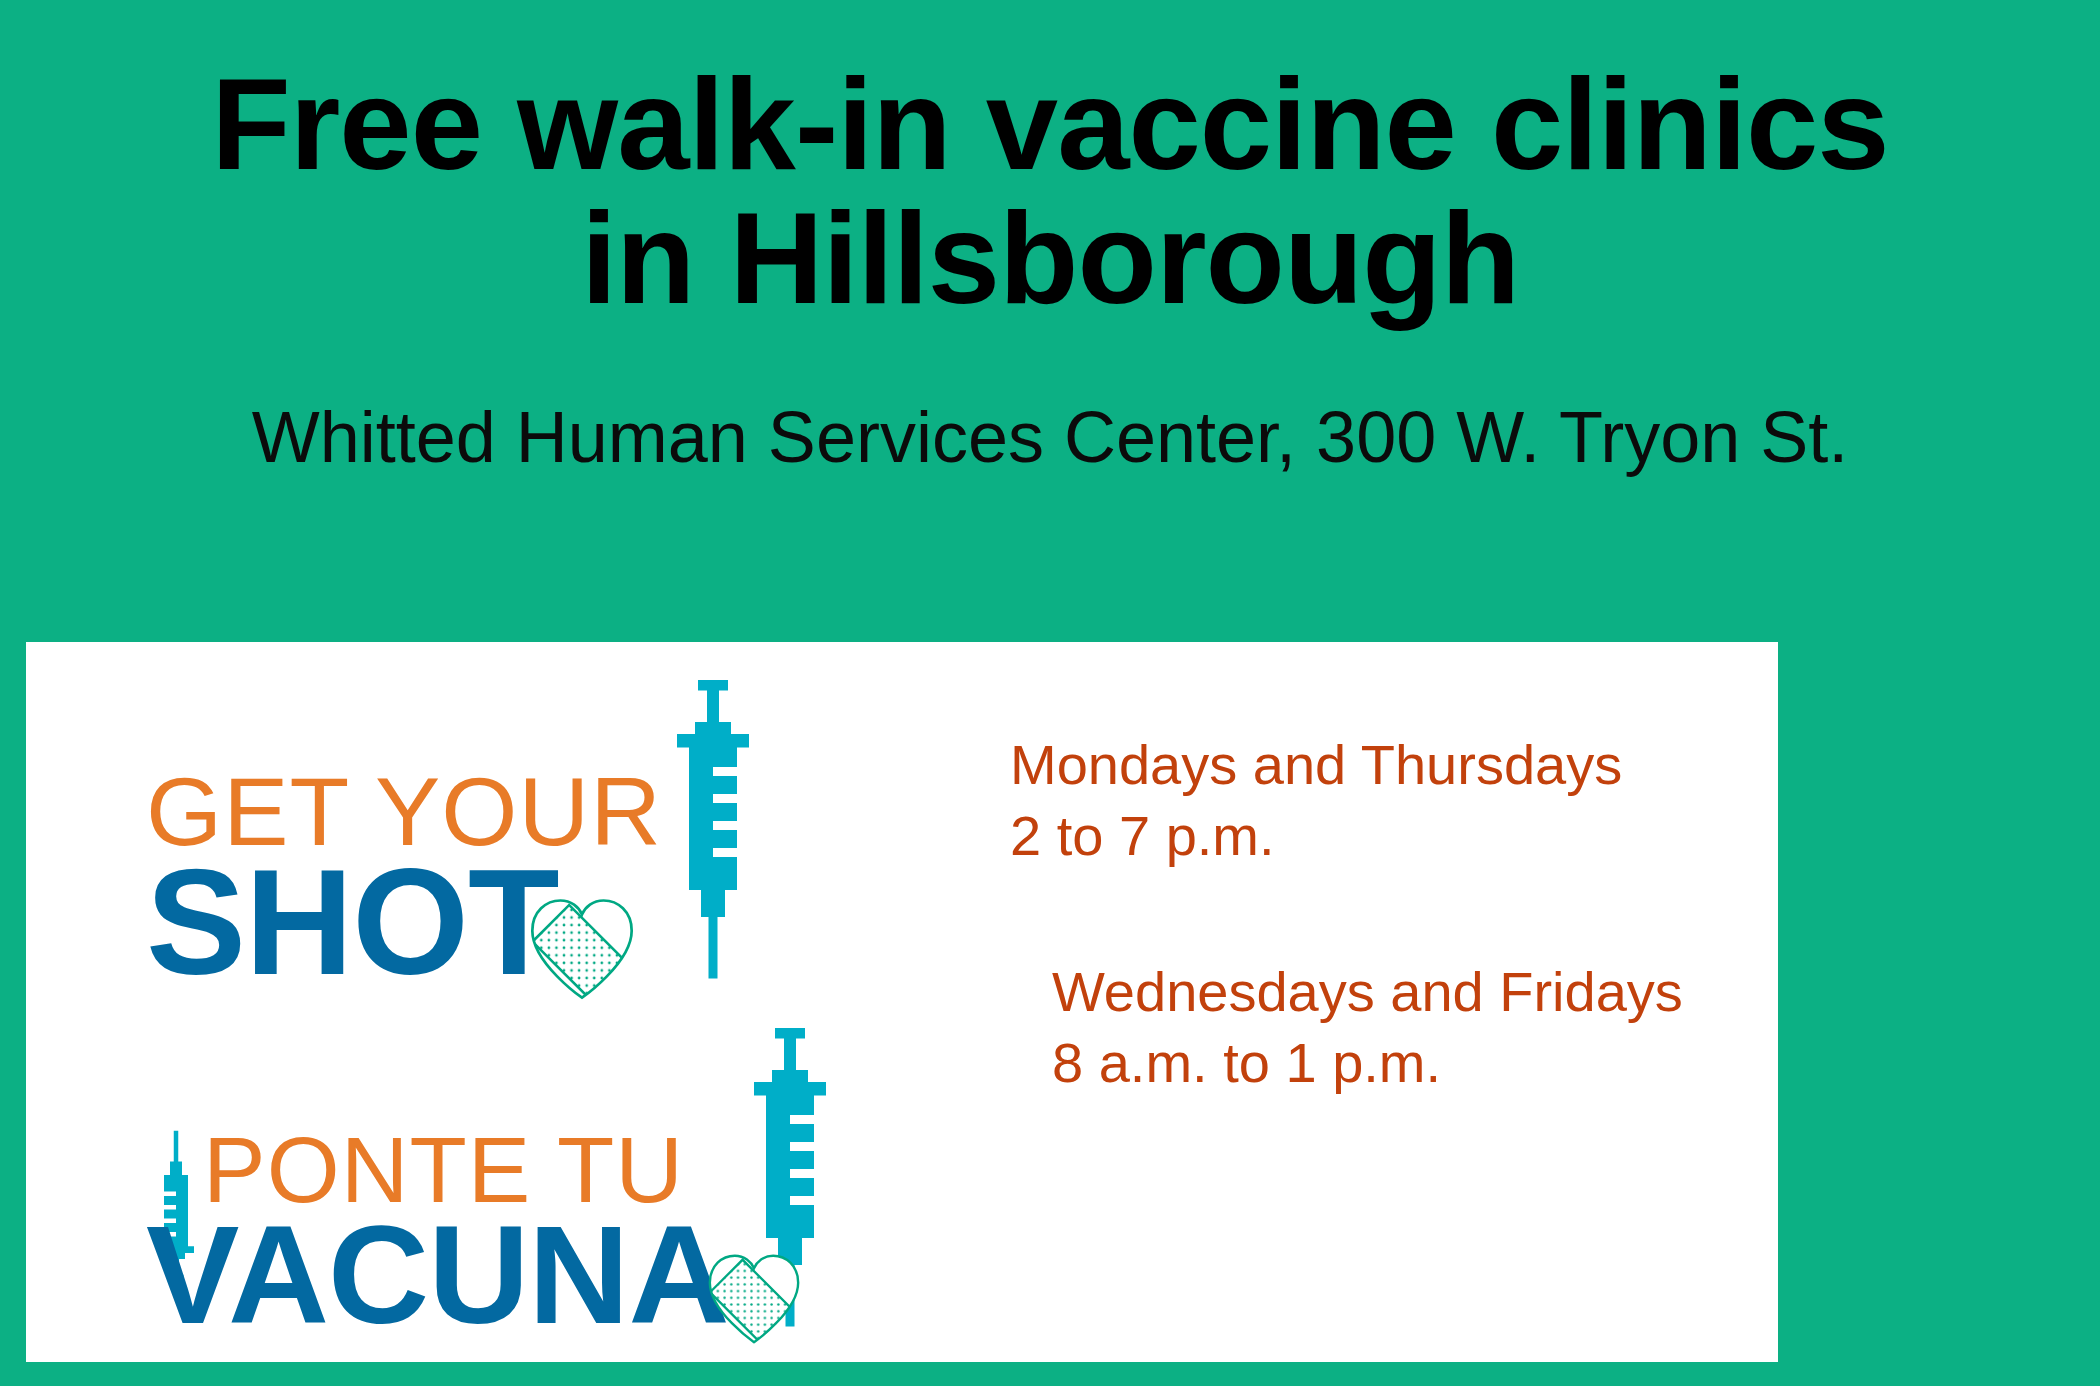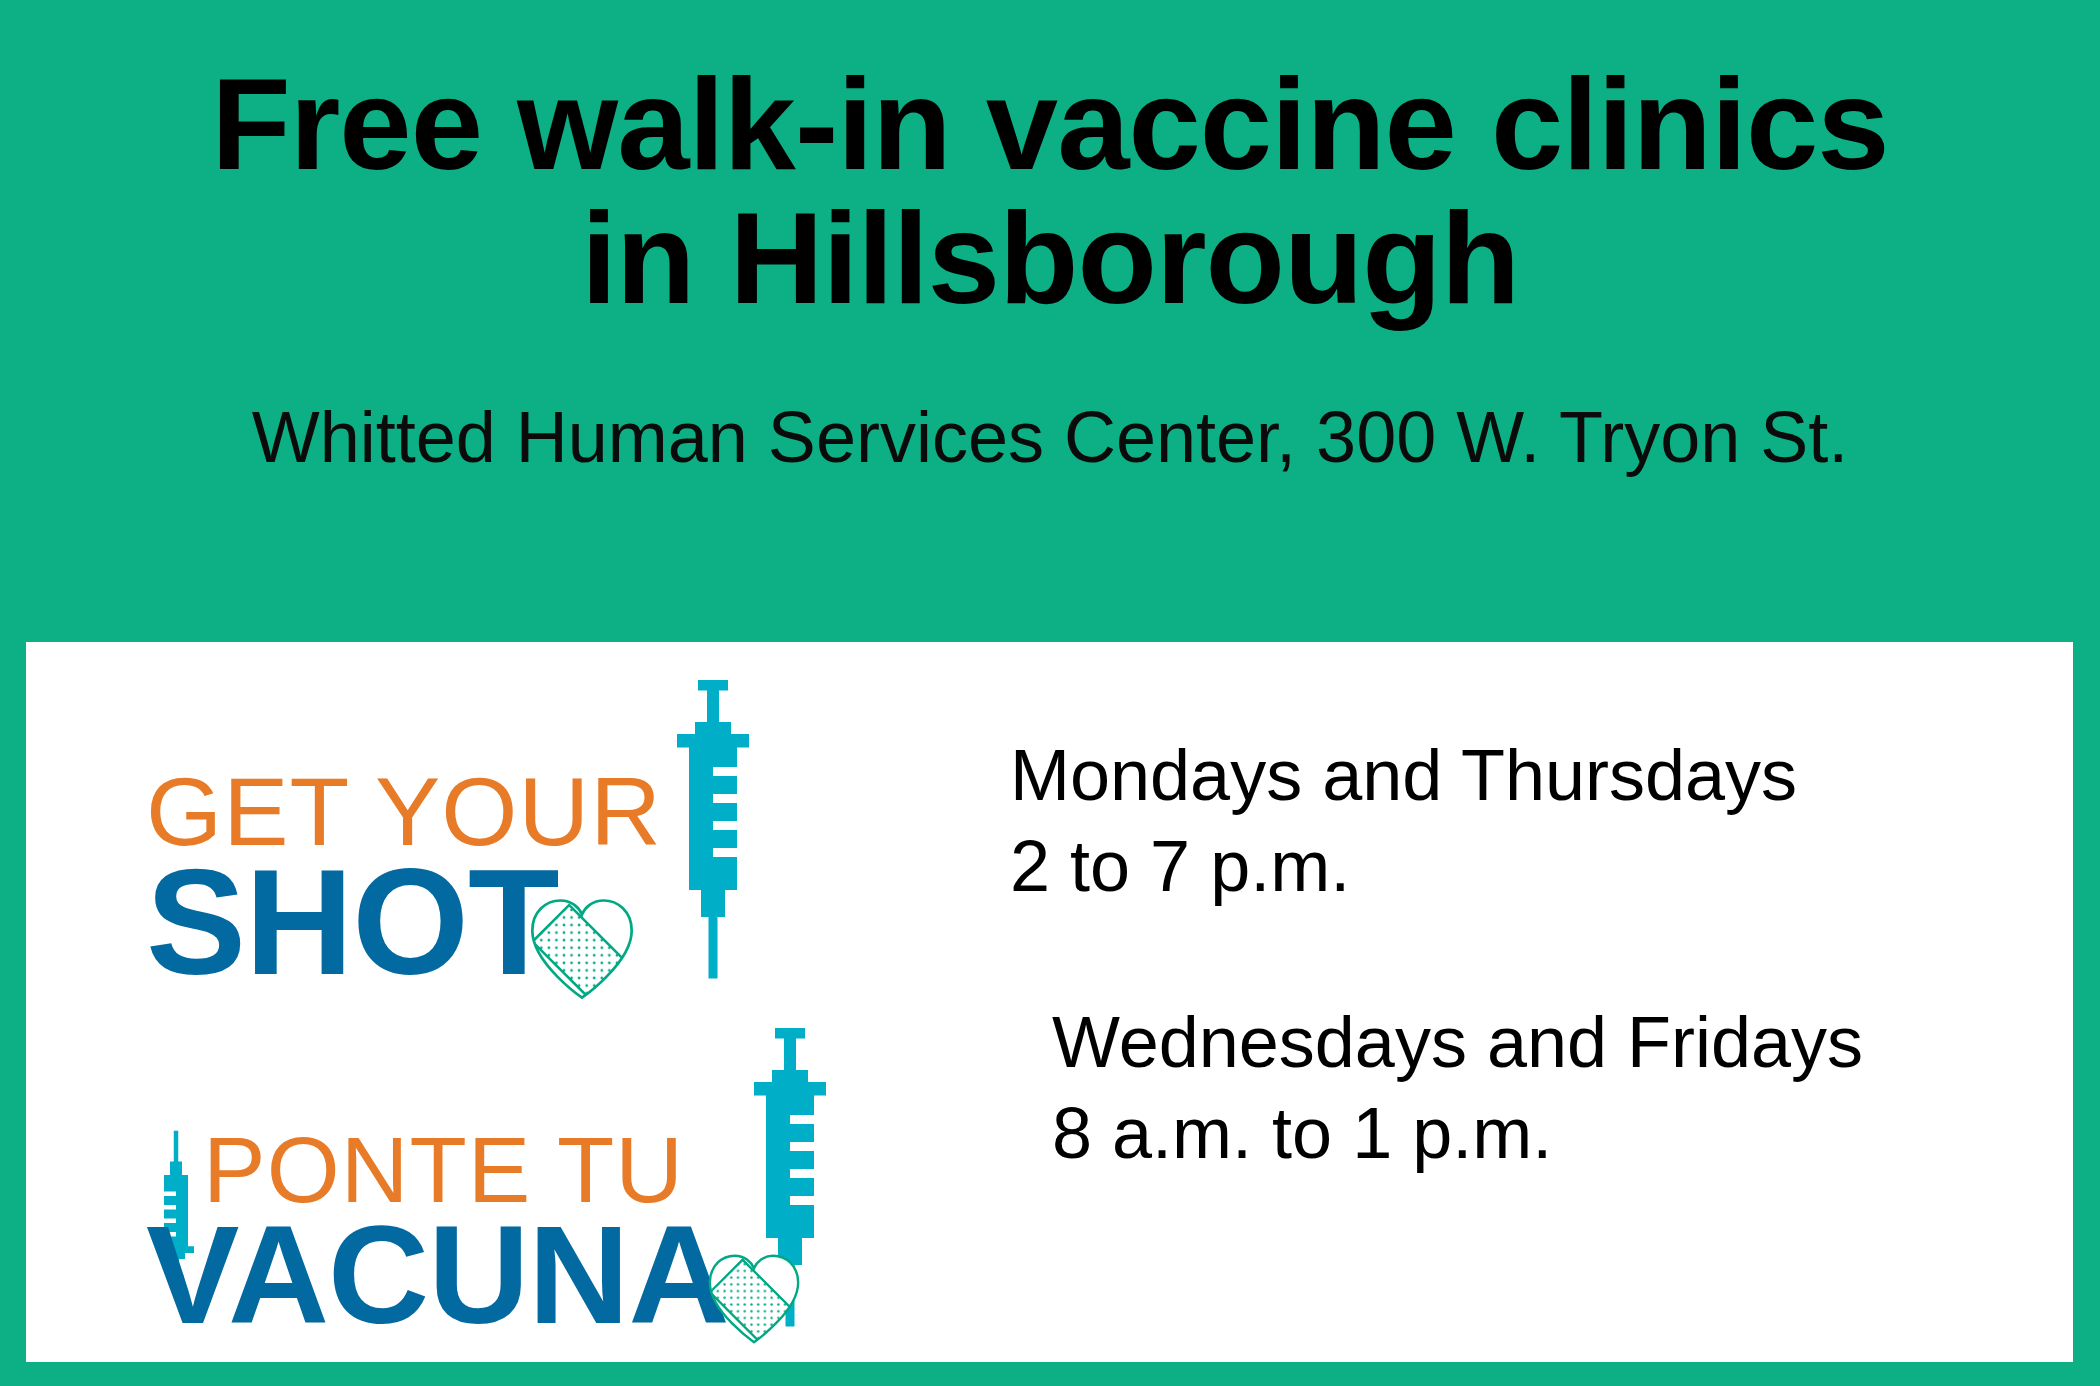--- a/index.html
+++ b/index.html
@@ -44,21 +44,21 @@
     line-height: 1.1;
     margin: 0;
     padding-top: 72px;
   }
 
   
   .card {
     position: absolute;
     left: 26px;
     top: 642px;
-    width: 2047px;
+    width: 1752px;
     height: 720px;
     background: #ffffff;
     display: flex;
     flex-direction: row;
     align-items: flex-start;
   }
 
   
   .logo-block {
     position: relative;
@@ -137,22 +137,22 @@
 
   
   .schedule {
     flex: 1 1 auto;
     padding: 88px 0 0 84px;
     box-sizing: border-box;
   }
   .sched-group { margin-bottom: 86px; }
   .sched-group:last-child { margin-bottom: 0; margin-left: 42px; }
   .sched-line {
-    color: #000000;
-    font-size: 72px;
+    color: #c2410c;
+    font-size: 56px;
     line-height: 1.26;
     font-weight: 400;
     white-space: nowrap;
   }
 </style>
 </head>
 <body>
 
 <div id="poster">
 

